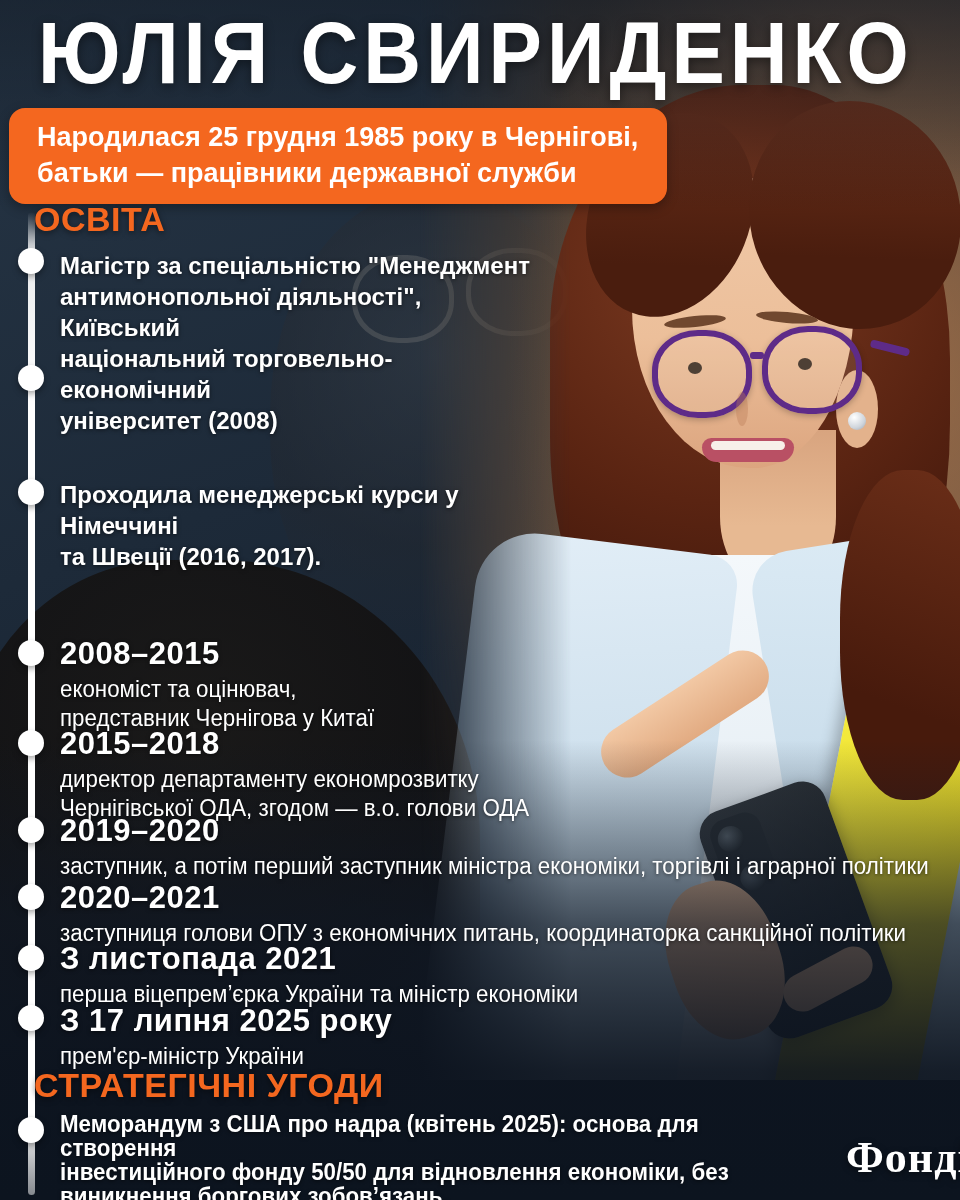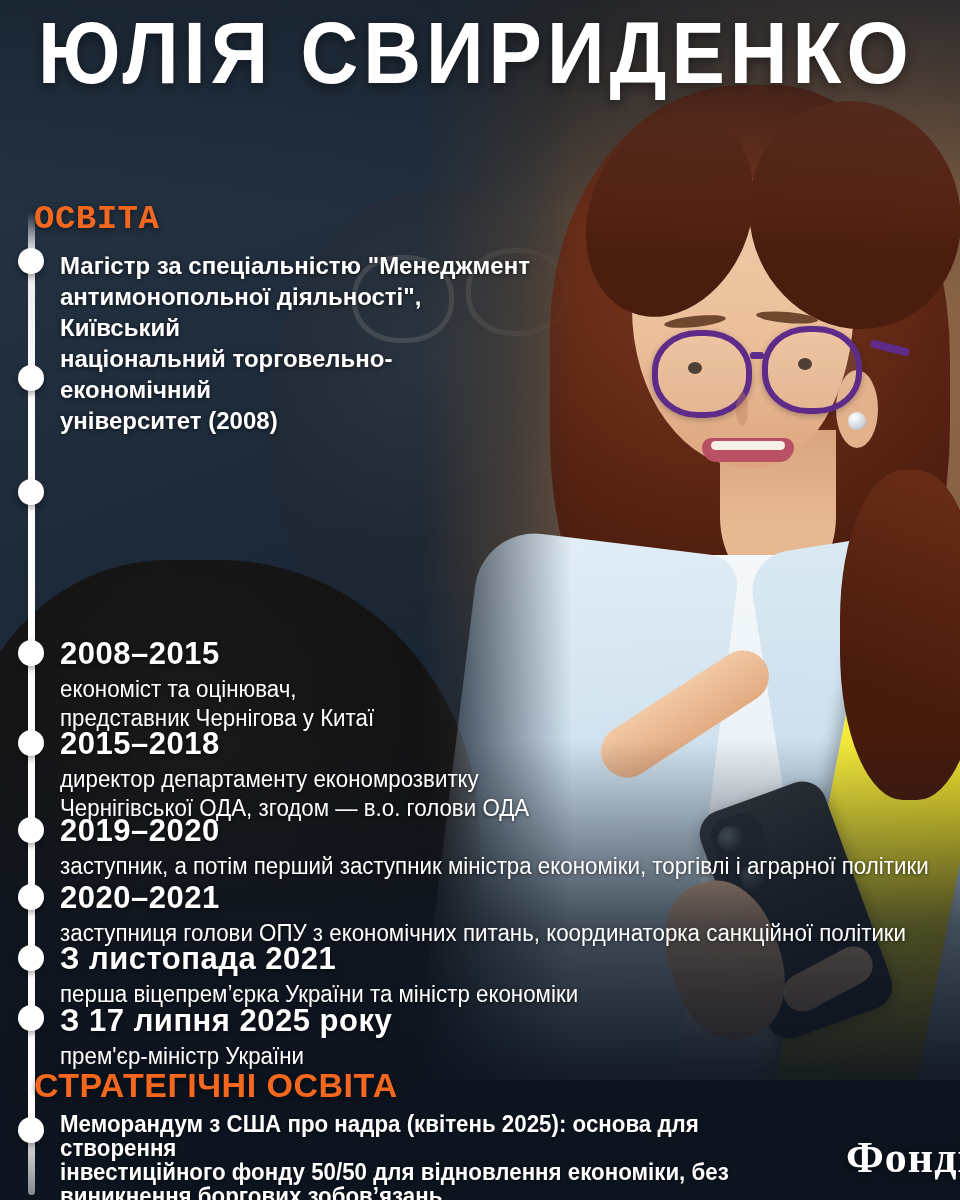--- a/index.html
+++ b/index.html
@@ -85,21 +85,21 @@
   
   .content{position:absolute;left:4px;top:0;width:852px;height:1200px;z-index:10;}
   .title{position:absolute;left:34px;top:4px;color:#ffffff;font-weight:800;font-size:80px;
          letter-spacing:5px;transform:scaleY(1.08);transform-origin:left top;white-space:nowrap;
          text-shadow:0 3px 10px rgba(0,0,0,.45);}
   .banner{position:absolute;left:5px;top:108px;width:610px;padding:11px 20px 13px 28px;border-radius:16px;
          background:#f4671f;color:#ffffff;font-weight:700;font-size:27px;line-height:36px;white-space:pre-line;
          box-shadow:0 4px 12px rgba(0,0,0,.3);}
   .sec-head{position:absolute;color:#f4671f;font-weight:800;letter-spacing:.5px;font-size:34px;
          line-height:38px;white-space:pre-line;text-shadow:0 2px 6px rgba(0,0,0,.5);}
-  .h-edu{left:30px;top:200px;font-family:Liberation Mono, monospace;}
+  .h-edu{left:30px;top:200px;}
   .h-car{left:30px;top:548px;}
   .h-agr{left:30px;top:1066px;}
 
   .tl-line{position:absolute;left:28px;top:212px;width:7px;height:983px;z-index:9;border-radius:4px;
       background:linear-gradient(180deg,rgba(255,255,255,0) 0%,rgba(255,255,255,.9) 4%,#ffffff 20%,#ffffff 92%,rgba(255,255,255,.5) 100%);}
   .dot{position:absolute;left:18px;width:26px;height:26px;border-radius:50%;background:#ffffff;z-index:10;
        box-shadow:0 3px 6px rgba(0,0,0,.35);}
 
   .edu-item{position:absolute;left:56px;width:480px;color:#ffffff;font-weight:700;font-size:24px;
        line-height:31px;white-space:pre-line;text-shadow:0 1px 4px rgba(0,0,0,.6);}
@@ -177,26 +177,30 @@
   <div class="dot" style="top:640px"></div>
   <div class="dot" style="top:730px"></div>
   <div class="dot" style="top:817px"></div>
   <div class="dot" style="top:884px"></div>
   <div class="dot" style="top:945px"></div>
   <div class="dot" style="top:1005px"></div>
   <div class="dot" style="top:1117px"></div>
 
   <div class="content">
     <div class="title">ЮЛІЯ СВИРИДЕНКО</div>
+    <div class="banner">Народилася 25 грудня 1985 року в Чернігові,
+батьки — працівники державної служби</div>
 
     <div class="sec-head h-edu">ОСВІТА</div>
     <div class="edu-item e1">Магістр за спеціальністю "Менеджмент
 антимонопольної діяльності", Київський
 національний торговельно-економічний
 університет (2008)</div>
+    <div class="edu-item e3">Проходила менеджерські курси у Німеччині
+та Швеції (2016, 2017).</div>
 
 
     <div class="car-item c1">
       <h3>2008–2015</h3>
       <p>економіст та оцінювач,
 представник Чернігова у Китаї</p>
     </div>
     <div class="car-item c2">
       <h3>2015–2018</h3>
       <p>директор департаменту економрозвитку
@@ -212,21 +216,21 @@
     </div>
     <div class="car-item c5">
       <h3>З листопада 2021</h3>
       <p>перша віцепрем’єрка України та міністр економіки</p>
     </div>
     <div class="car-item c6">
       <h3>З 17 липня 2025 року</h3>
       <p>прем'єр-міністр України</p>
     </div>
 
-    <div class="sec-head h-agr">СТРАТЕГІЧНІ ОСВІТА</div>
+    <div class="sec-head h-agr">СТРАТЕГІЧНІ УГОДИ</div>
     <div class="agr-item">Меморандум з США про надра (квітень 2025): основа для створення
 інвестиційного фонду 50/50 для відновлення економіки, без
 виникнення боргових зобов’язань.</div>
 
     <div class="logo">
       <span class="w">Фонді</span><span class="o">ред</span>
     </div>
   </div>
 </div>
 

